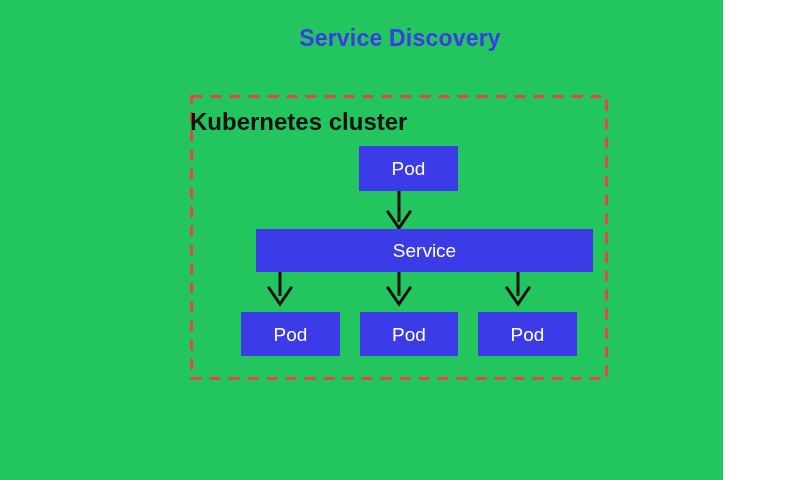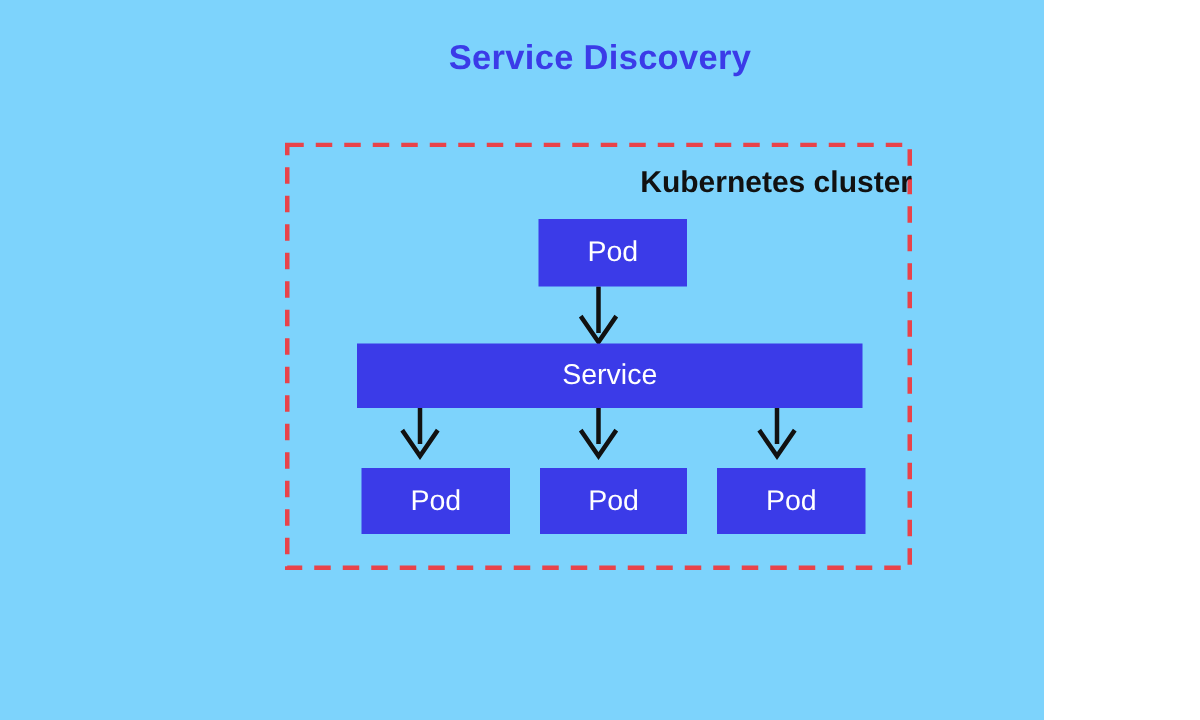--- a/index.html
+++ b/index.html
@@ -10,21 +10,22 @@
     width: 800px;
     height: 480px;
     background: #ffffff;
     font-family: "Liberation Sans", sans-serif;
     overflow: hidden;
   }
   #canvas {
     position: relative;
     width: 696px;
     height: 480px;
-    background: #7dd3fc;
+    background: #22c55e;
+    padding-left: 27px;
   }
 
   
   #page-title {
     position: absolute;
     left: 0;
     top: 24px;
     width: 800px;
     text-align: center;
     font-size: 23px;
@@ -46,22 +47,22 @@
   }
   #cluster-boundary svg {
     display: block;
   }
 
   #cluster-label {
     position: absolute;
     left: 190px;
     top: 110px;
     width: 418px;
-    text-align: right;
-    font-size: 20px;
+    text-align: left;
+    font-size: 24px;
     font-weight: bold;
     color: #111111;
     line-height: 24px;
     white-space: nowrap;
   }
 
   
   .node {
     position: absolute;
     box-sizing: border-box;
@@ -71,21 +72,21 @@
     align-items: center;
     justify-content: center;
     font-size: 19px;
     font-weight: normal;
     line-height: 1;
     white-space: nowrap;
     margin-left: 10px;
   }
 
   #node-pod-top      { left: 349px; top: 146px; width: 99px;  height: 45px; }
-  #node-service      { left: 228px; top: 229px; width: 337px; height: 43px; }
+  #node-service      { left: 246px; top: 229px; width: 337px; height: 43px; }
   #node-pod-1        { left: 231px; top: 312px; width: 99px;  height: 44px; }
   #node-pod-2        { left: 350px; top: 312px; width: 98px;  height: 44px; }
   #node-pod-3        { left: 468px; top: 312px; width: 99px;  height: 44px; }
 
   
   #arrow-layer {
     position: absolute;
     left: 0;
     top: 0;
     width: 800px;

